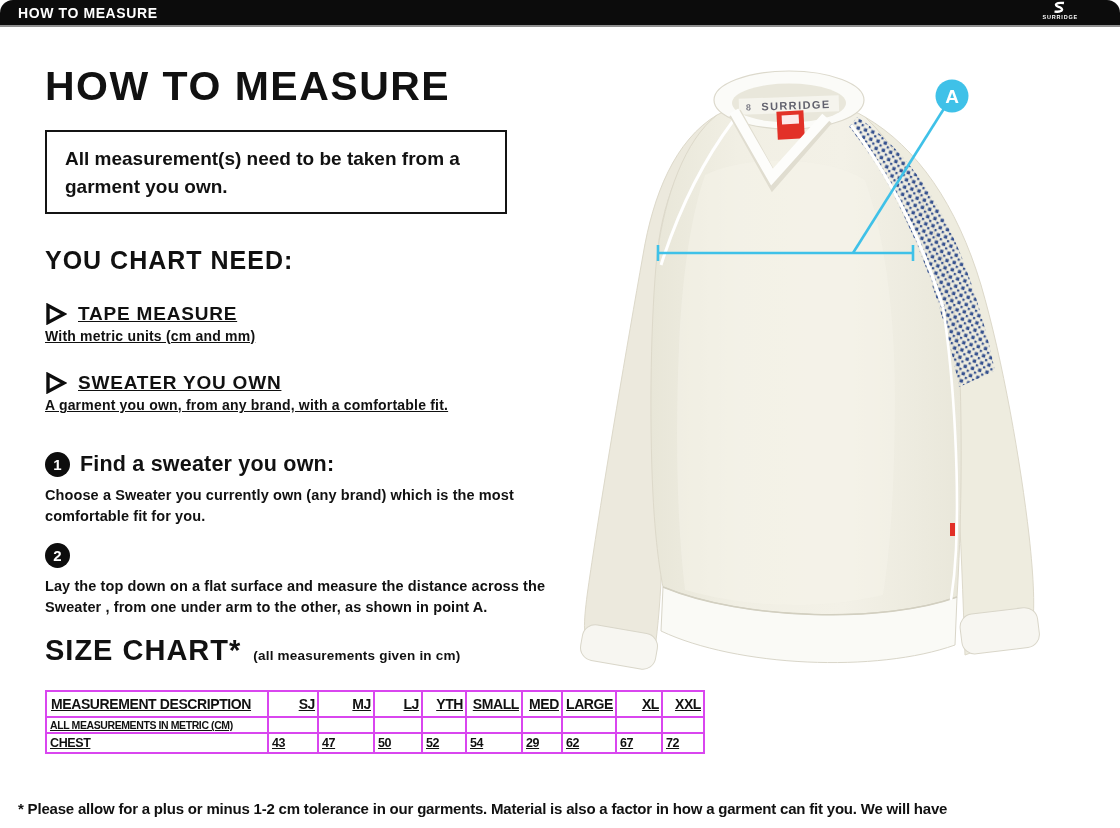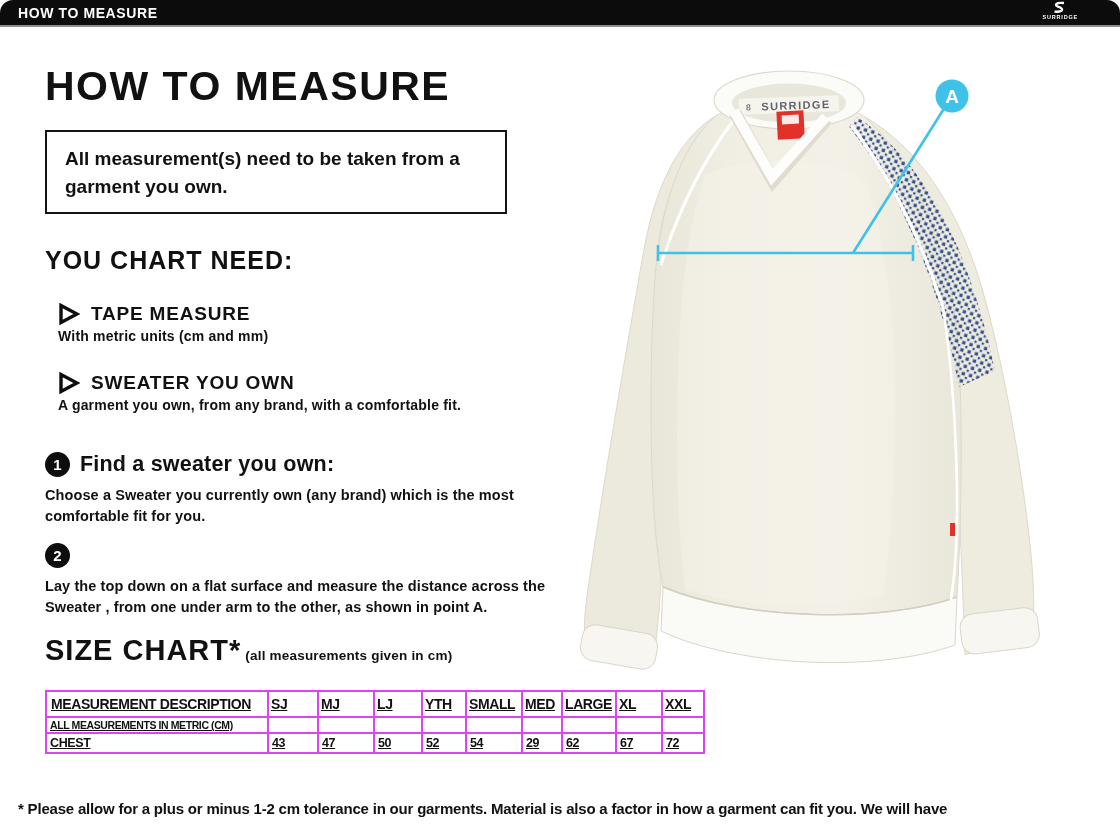--- a/index.html
+++ b/index.html
@@ -14,40 +14,40 @@
           border-bottom:2px solid #8e8e8e;display:flex;align-items:center;}
   .topbar-title{color:#fff;font-weight:bold;font-size:14px;letter-spacing:.6px;margin-left:18px;}
   .brand-logo{position:absolute;right:42px;top:1px;display:flex;flex-direction:column;align-items:center;}
   .brand-logo .brand-text{color:#fff;font-size:5.5px;font-weight:bold;letter-spacing:.8px;margin-top:-2px;}
 
   
   .h1{position:absolute;left:45px;top:66px;font-size:41px;font-weight:bold;letter-spacing:1.5px;line-height:1;}
   .note-box{position:absolute;left:45px;top:130px;width:462px;height:84px;border:2.5px solid #141414;
             padding:13px 18px;font-size:19px;font-weight:bold;line-height:1.45;}
   .h2-need{position:absolute;left:45px;top:246px;font-size:25px;font-weight:bold;letter-spacing:1px;}
-  .need-item{position:absolute;left:58px;}
+  .need-item{position:absolute;left:45px;text-decoration:underline;}
   .need-item .row{display:flex;align-items:center;gap:11px;}
   .need-label{font-size:19px;font-weight:bold;letter-spacing:.8px;}
   .need-desc{font-size:14px;font-weight:bold;margin-top:3px;letter-spacing:.2px;}
   .item-1{top:303px;} .item-2{top:372px;}
 
   .step{position:absolute;left:45px;width:530px;}
   .step-1{top:452px;} .step-2{top:543px;}
   .step .row{display:flex;align-items:center;gap:10px;}
   .step-num{width:25px;height:25px;border-radius:50%;background:#0d0d0d;color:#fff;
             display:flex;align-items:center;justify-content:center;font-size:15px;font-weight:bold;flex:0 0 25px;}
   .step-title{font-size:21.5px;font-weight:bold;letter-spacing:.2px;}
   .step-body{font-size:14.5px;font-weight:bold;line-height:1.45;margin-top:8px;letter-spacing:.1px;}
 
   
   .h2-chart{position:absolute;left:45px;top:634px;font-size:29px;font-weight:bold;letter-spacing:1px;}
-  .h2-chart .sub{font-size:13.5px;letter-spacing:.2px;margin-left:4px;}
+  .h2-chart .sub{font-size:13.5px;letter-spacing:.2px;margin-left:12px;}
   .chart-table{position:absolute;left:45px;top:690px;border-collapse:collapse;table-layout:fixed;width:658px;}
   .chart-table th,.chart-table td{border:2px solid #d946ef;letter-spacing:-.4px;overflow:hidden;white-space:nowrap;text-decoration:underline;}
-  .chart-table th{font-size:14px;font-weight:bold;text-align:left;padding:4px 2px;}
+  .chart-table th{font-size:14px;font-weight:bold;text-align:right;padding:4px 2px;}
   .chart-table th:first-child{text-align:left;padding-left:4px;}
   .chart-table .metric-row td{font-size:10.5px;font-weight:bold;padding:1px 3px;height:16px;}
   .chart-table .chest-row td{font-size:12.5px;font-weight:bold;padding:2px 3px;height:19px;text-align:left;}
   .chart-table td:first-child{text-align:left;}
 
   
   .footnote{position:absolute;left:18px;top:762px;width:1090px;font-size:15px;font-weight:bold;
             line-height:1.26;letter-spacing:-.2px;white-space:pre-wrap;}
 
   

